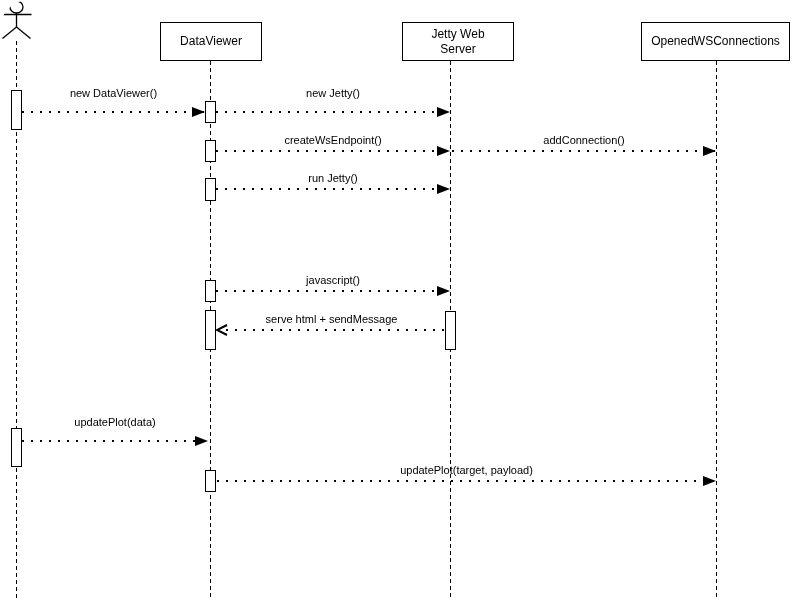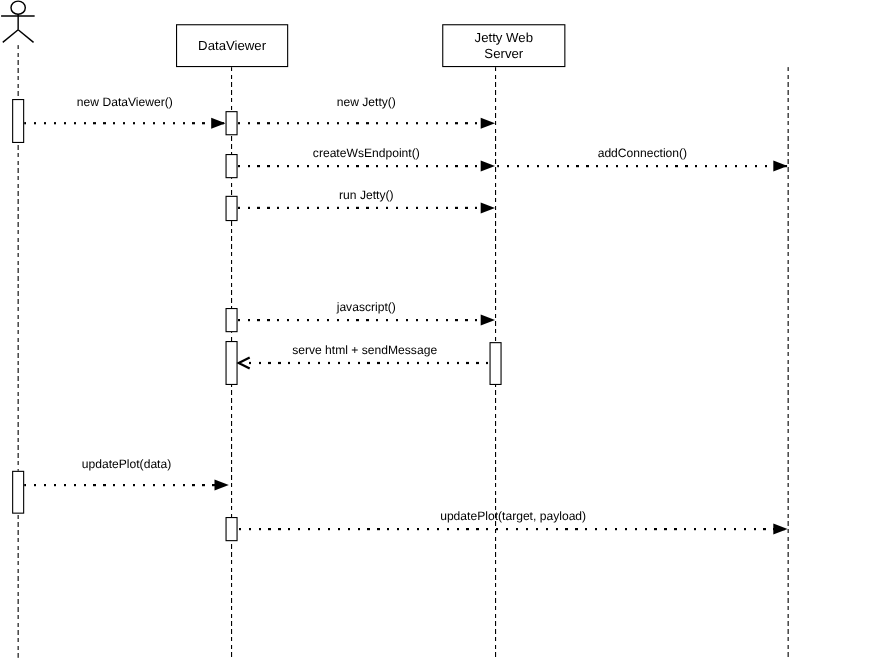--- a/index.html
+++ b/index.html
@@ -1,19 +1,19 @@
 <!DOCTYPE html>
 <html><head>
 <meta charset="utf-8">
 <title>Diagram</title>
 <style>
   * { margin:0; padding:0; box-sizing:border-box; }
   html,body { background:#ffffff; }
   body { font-family:"Liberation Sans", sans-serif; color:#000; }
-  .canvas { position:relative; width:793px; height:603px; background:#fff; overflow:hidden; }
+  .canvas { position:relative; width:793px; height:603px; background:#fff; overflow:hidden;border-radius:29px; }
 
   .lifeline { position:absolute; width:1px;
     background-image:repeating-linear-gradient(to bottom,#000 0 4px,transparent 4px 7px); }
 
   .headbox { position:absolute; background:#fff; border:1px solid #000;
     display:flex; align-items:center; justify-content:center;
     text-align:center; font-size:12px; line-height:1.25; }
   .headbox .wrap-narrow { display:block; max-width:72px; }
 
   .activation { position:absolute; width:11px; background:#fff; border:1px solid #000; }
@@ -46,20 +46,23 @@
   <div class="lifeline" style="left:16px;  top:41px; height:557px"></div>
   <div class="lifeline" style="left:210px; top:61px; height:537px"></div>
   <div class="lifeline" style="left:450px; top:61px; height:537px"></div>
   <div class="lifeline" style="left:716px; top:61px; height:537px"></div>
 
   <div class="headbox" style="left:160px; top:22px; width:102px; height:39px">
     <span>DataViewer</span>
   </div>
   <div class="headbox" style="left:402px; top:22px; width:112px; height:39px">
     <span class="wrap-narrow">Jetty Web Server</span>
+  </div>
+  <div class="headbox" style="left:641px; top:22px; width:149px; height:39px">
+    <span>OpenedWSConnections</span>
   </div>
 
   <div class="activation" style="left:11px;  top:90px;  height:40px"></div>
   <div class="activation" style="left:11px;  top:428px; height:39px"></div>
   <div class="activation" style="left:205px; top:101px; height:22px"></div>
   <div class="activation" style="left:205px; top:140px; height:22px"></div>
   <div class="activation" style="left:205px; top:178px; height:23px"></div>
   <div class="activation" style="left:205px; top:280px; height:22px"></div>
   <div class="activation" style="left:205px; top:310px; height:40px"></div>
   <div class="activation" style="left:205px; top:470px; height:22px"></div>

